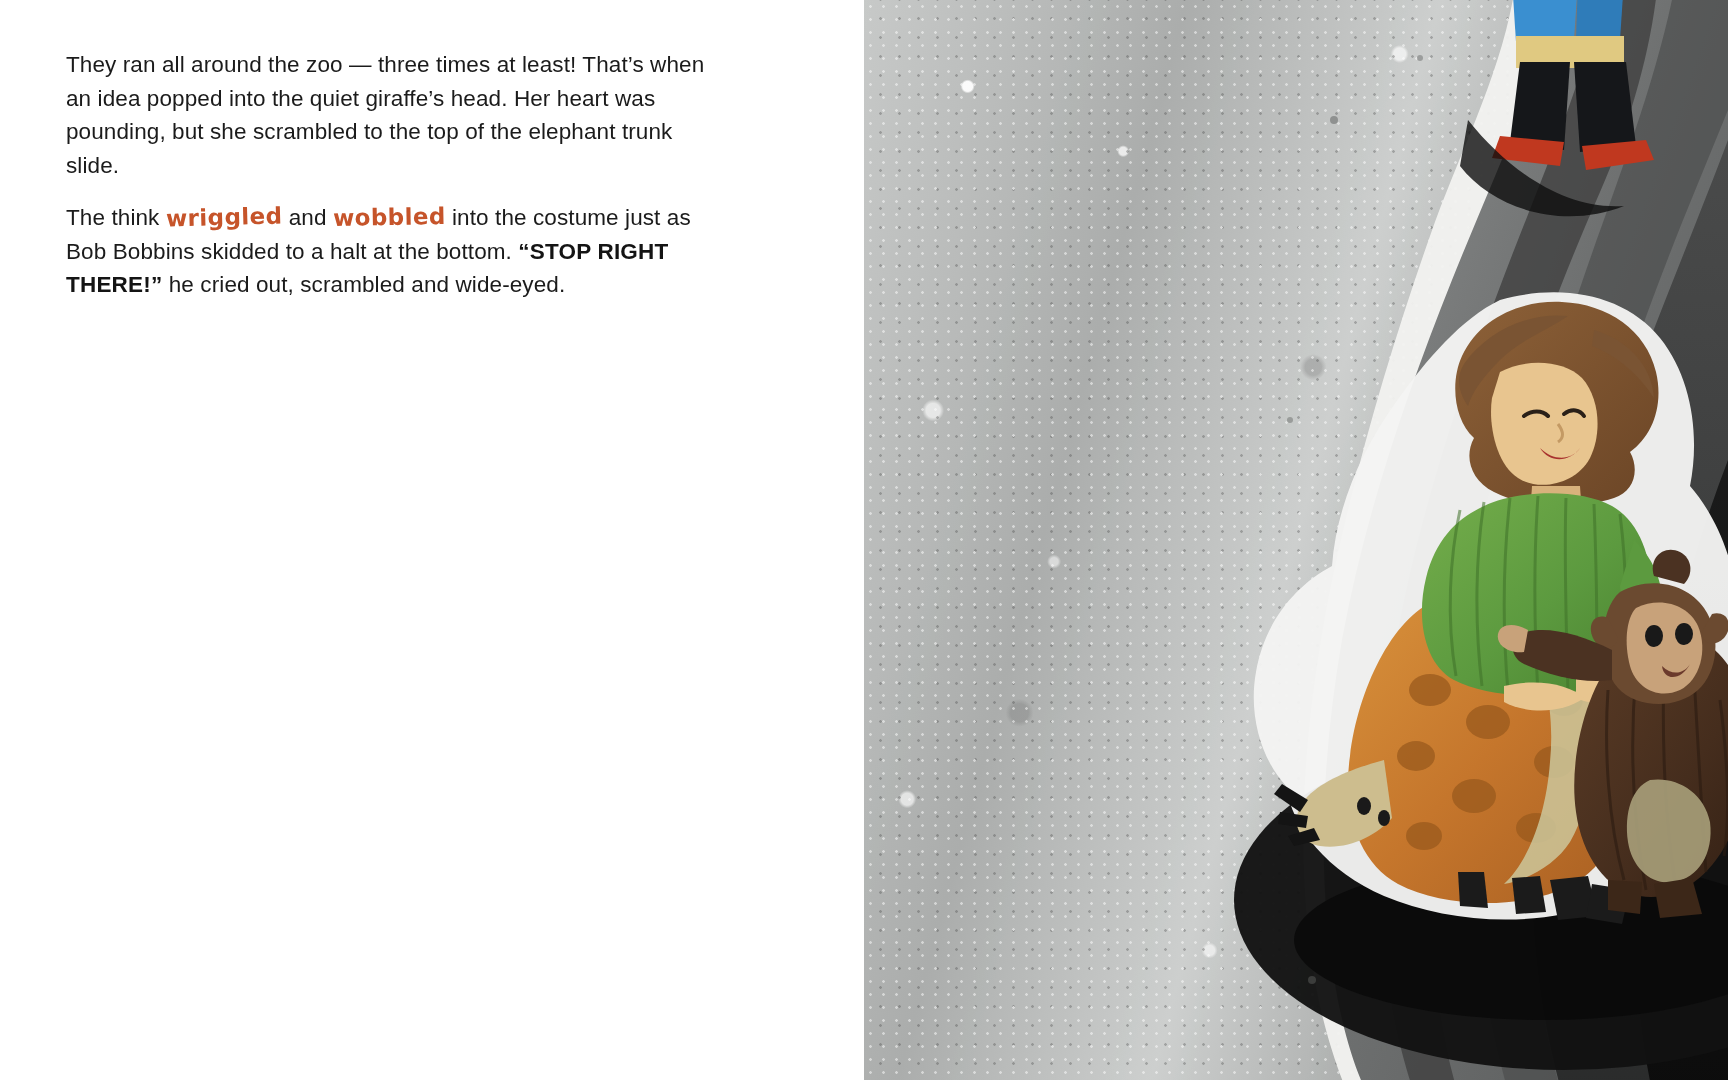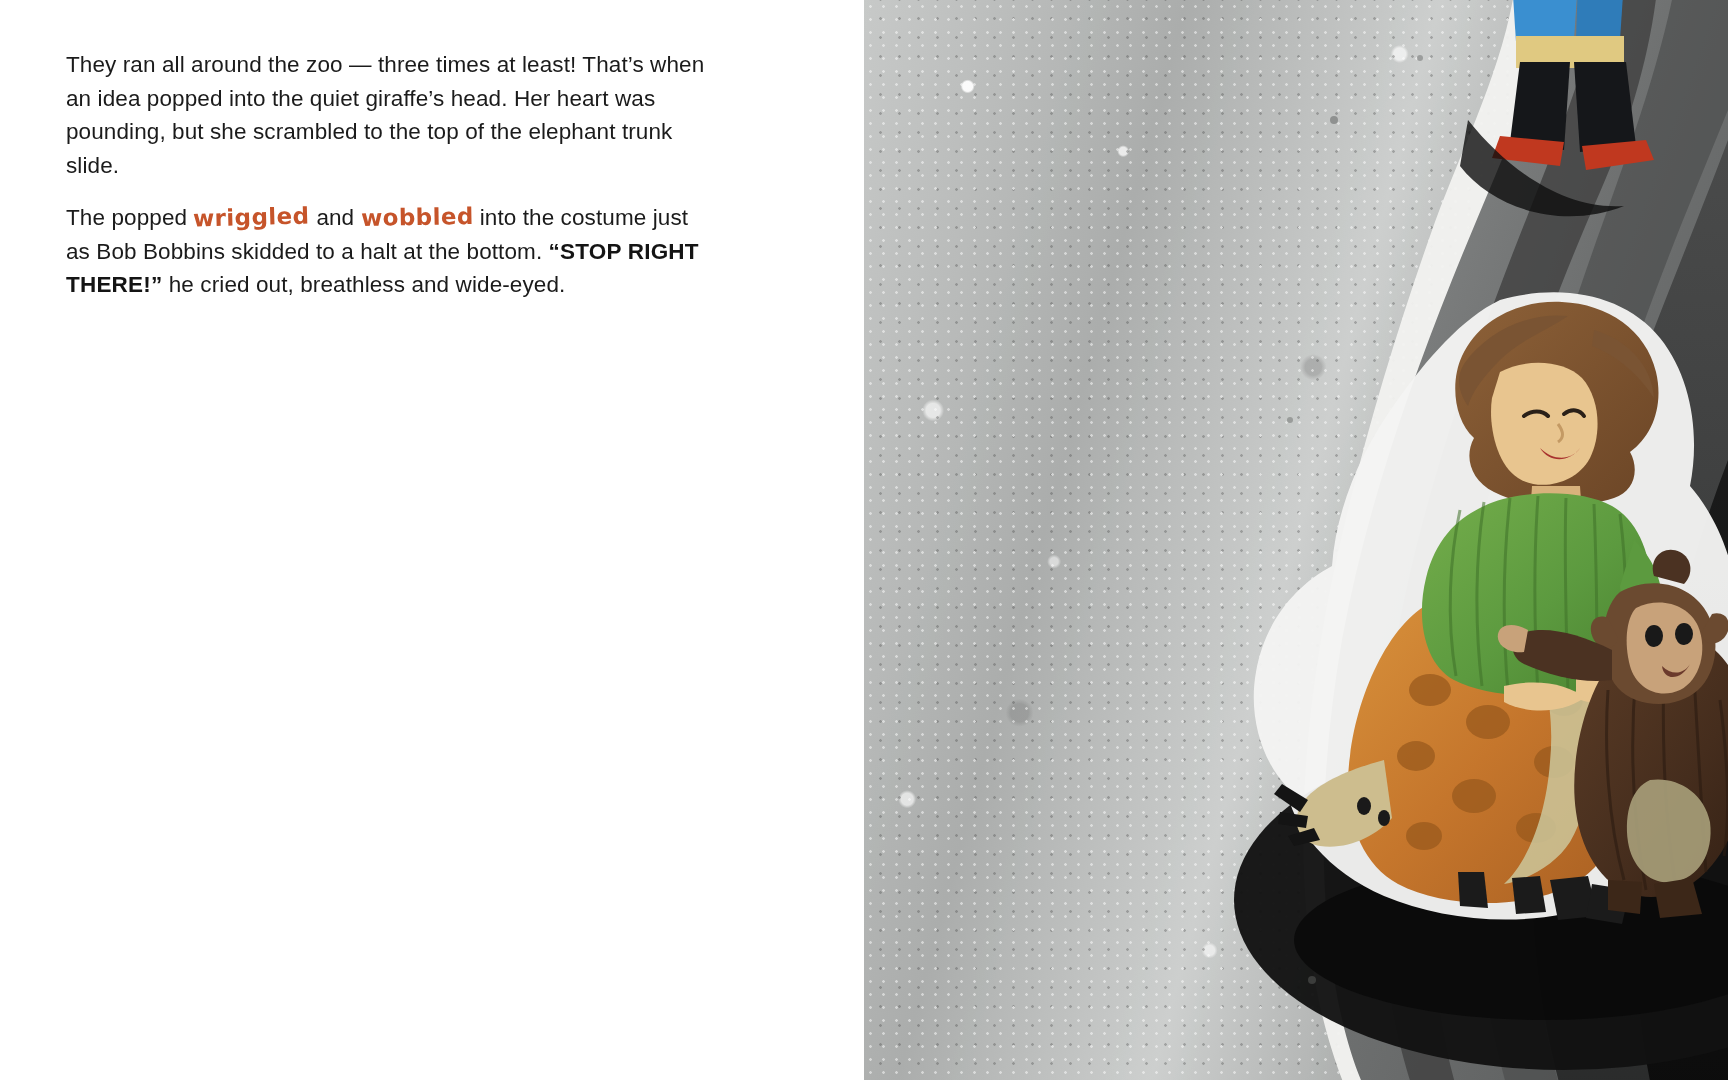--- a/index.html
+++ b/index.html
@@ -109,21 +109,21 @@
 
   <section class="text-page">
     <div class="story">
 
       <p class="para">
         <span>They ran all around the zoo — three times at least! That’s when an idea popped into the quiet giraffe’s head. Her heart was pounding, but she scrambled to the top of the elephant trunk slide.</span>
       </p>
 
 
       <p class="para">
-        <span>The popped </span><span class="emph-hand w1">wriggled</span><span> and </span><span class="emph-hand w2">wobbled</span><span> into the costume just as Bob Bobbins skidded to a halt at the bottom. </span><span class="emph-bold">“STOP RIGHT THERE!”</span><span> he cried out, breathless and wide-eyed.</span>
+        <span>The think </span><span class="emph-hand w1">wriggled</span><span> and </span><span class="emph-hand w2">wobbled</span><span> into the costume just as Bob Bobbins skidded to a halt at the bottom. </span><span class="emph-bold">“STOP RIGHT THERE!”</span><span> he cried out, scrambled and wide-eyed.</span>
       </p>
 
     </div>
   </section>
 
   <section class="art-page">
     <div class="concrete"></div>
     <div class="speckle"></div>
 
     <svg class="art-svg" viewBox="0 0 864 1080" preserveAspectRatio="none">

